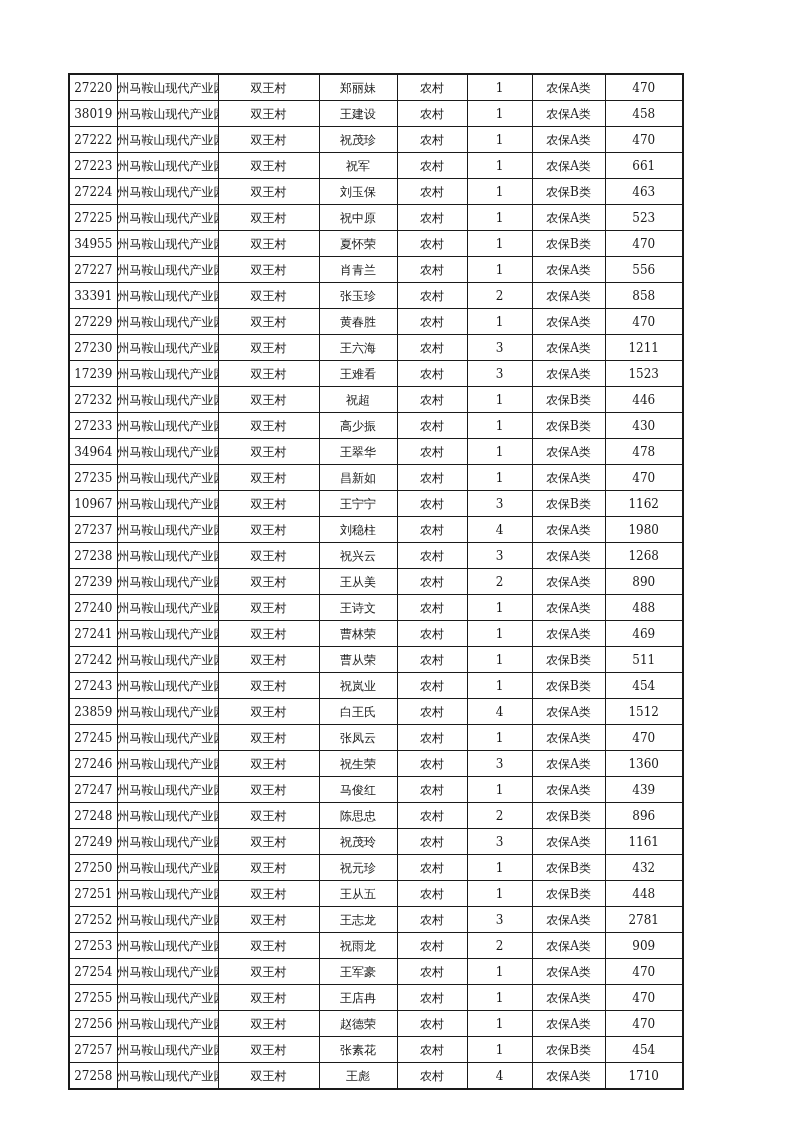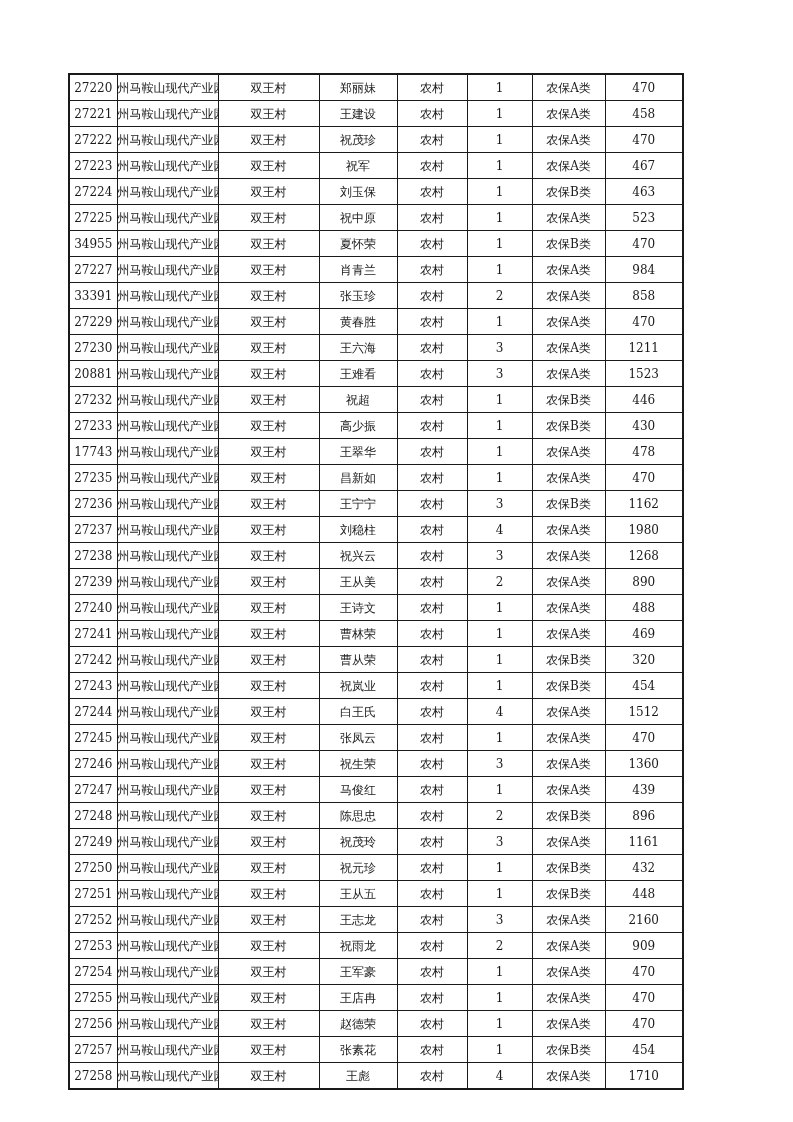--- a/index.html
+++ b/index.html
@@ -70,21 +70,21 @@
           <td class="">27220</td>
           <td class="c-park">州马鞍山现代产业园</td>
           <td class="">双王村</td>
           <td class="">郑丽妹</td>
           <td class="">农村</td>
           <td class="">1</td>
           <td class="">农保A类</td>
           <td class="">470</td>
         </tr>
         <tr>
-          <td class="">27221</td>
+          <td class="">38019</td>
           <td class="c-park">州马鞍山现代产业园</td>
           <td class="">双王村</td>
           <td class="">王建设</td>
           <td class="">农村</td>
           <td class="">1</td>
           <td class="">农保A类</td>
           <td class="">458</td>
         </tr>
         <tr>
           <td class="">27222</td>
@@ -97,21 +97,21 @@
           <td class="">470</td>
         </tr>
         <tr>
           <td class="">27223</td>
           <td class="c-park">州马鞍山现代产业园</td>
           <td class="">双王村</td>
           <td class="">祝军</td>
           <td class="">农村</td>
           <td class="">1</td>
           <td class="">农保A类</td>
-          <td class="">467</td>
+          <td class="">661</td>
         </tr>
         <tr>
           <td class="">27224</td>
           <td class="c-park">州马鞍山现代产业园</td>
           <td class="">双王村</td>
           <td class="">刘玉保</td>
           <td class="">农村</td>
           <td class="">1</td>
           <td class="">农保B类</td>
           <td class="">463</td>
@@ -137,21 +137,21 @@
           <td class="">470</td>
         </tr>
         <tr>
           <td class="">27227</td>
           <td class="c-park">州马鞍山现代产业园</td>
           <td class="">双王村</td>
           <td class="">肖青兰</td>
           <td class="">农村</td>
           <td class="">1</td>
           <td class="">农保A类</td>
-          <td class="">984</td>
+          <td class="">556</td>
         </tr>
         <tr>
           <td class="">33391</td>
           <td class="c-park">州马鞍山现代产业园</td>
           <td class="">双王村</td>
           <td class="">张玉珍</td>
           <td class="">农村</td>
           <td class="">2</td>
           <td class="">农保A类</td>
           <td class="">858</td>
@@ -170,21 +170,21 @@
           <td class="">27230</td>
           <td class="c-park">州马鞍山现代产业园</td>
           <td class="">双王村</td>
           <td class="">王六海</td>
           <td class="">农村</td>
           <td class="">3</td>
           <td class="">农保A类</td>
           <td class="">1211</td>
         </tr>
         <tr>
-          <td class="">20881</td>
+          <td class="">17239</td>
           <td class="c-park">州马鞍山现代产业园</td>
           <td class="">双王村</td>
           <td class="">王难看</td>
           <td class="">农村</td>
           <td class="">3</td>
           <td class="">农保A类</td>
           <td class="">1523</td>
         </tr>
         <tr>
           <td class="">27232</td>
@@ -200,41 +200,41 @@
           <td class="">27233</td>
           <td class="c-park">州马鞍山现代产业园</td>
           <td class="">双王村</td>
           <td class="">高少振</td>
           <td class="">农村</td>
           <td class="">1</td>
           <td class="">农保B类</td>
           <td class="">430</td>
         </tr>
         <tr>
-          <td class="">17743</td>
+          <td class="">34964</td>
           <td class="c-park">州马鞍山现代产业园</td>
           <td class="">双王村</td>
           <td class="">王翠华</td>
           <td class="">农村</td>
           <td class="">1</td>
           <td class="">农保A类</td>
           <td class="">478</td>
         </tr>
         <tr>
           <td class="">27235</td>
           <td class="c-park">州马鞍山现代产业园</td>
           <td class="">双王村</td>
           <td class="">昌新如</td>
           <td class="">农村</td>
           <td class="">1</td>
           <td class="">农保A类</td>
           <td class="">470</td>
         </tr>
         <tr>
-          <td class="">27236</td>
+          <td class="">10967</td>
           <td class="c-park">州马鞍山现代产业园</td>
           <td class="">双王村</td>
           <td class="">王宁宁</td>
           <td class="">农村</td>
           <td class="">3</td>
           <td class="">农保B类</td>
           <td class="">1162</td>
         </tr>
         <tr>
           <td class="">27237</td>
@@ -287,34 +287,34 @@
           <td class="">469</td>
         </tr>
         <tr>
           <td class="">27242</td>
           <td class="c-park">州马鞍山现代产业园</td>
           <td class="">双王村</td>
           <td class="">曹从荣</td>
           <td class="">农村</td>
           <td class="">1</td>
           <td class="">农保B类</td>
-          <td class="">320</td>
+          <td class="">511</td>
         </tr>
         <tr>
           <td class="">27243</td>
           <td class="c-park">州马鞍山现代产业园</td>
           <td class="">双王村</td>
           <td class="">祝岚业</td>
           <td class="">农村</td>
           <td class="">1</td>
           <td class="">农保B类</td>
           <td class="">454</td>
         </tr>
         <tr>
-          <td class="">27244</td>
+          <td class="">23859</td>
           <td class="c-park">州马鞍山现代产业园</td>
           <td class="">双王村</td>
           <td class="">白王氏</td>
           <td class="">农村</td>
           <td class="">4</td>
           <td class="">农保A类</td>
           <td class="">1512</td>
         </tr>
         <tr>
           <td class="">27245</td>
@@ -387,21 +387,21 @@
           <td class="">448</td>
         </tr>
         <tr>
           <td class="">27252</td>
           <td class="c-park">州马鞍山现代产业园</td>
           <td class="">双王村</td>
           <td class="">王志龙</td>
           <td class="">农村</td>
           <td class="">3</td>
           <td class="">农保A类</td>
-          <td class="">2160</td>
+          <td class="">2781</td>
         </tr>
         <tr>
           <td class="">27253</td>
           <td class="c-park">州马鞍山现代产业园</td>
           <td class="">双王村</td>
           <td class="">祝雨龙</td>
           <td class="">农村</td>
           <td class="">2</td>
           <td class="">农保A类</td>
           <td class="">909</td>

